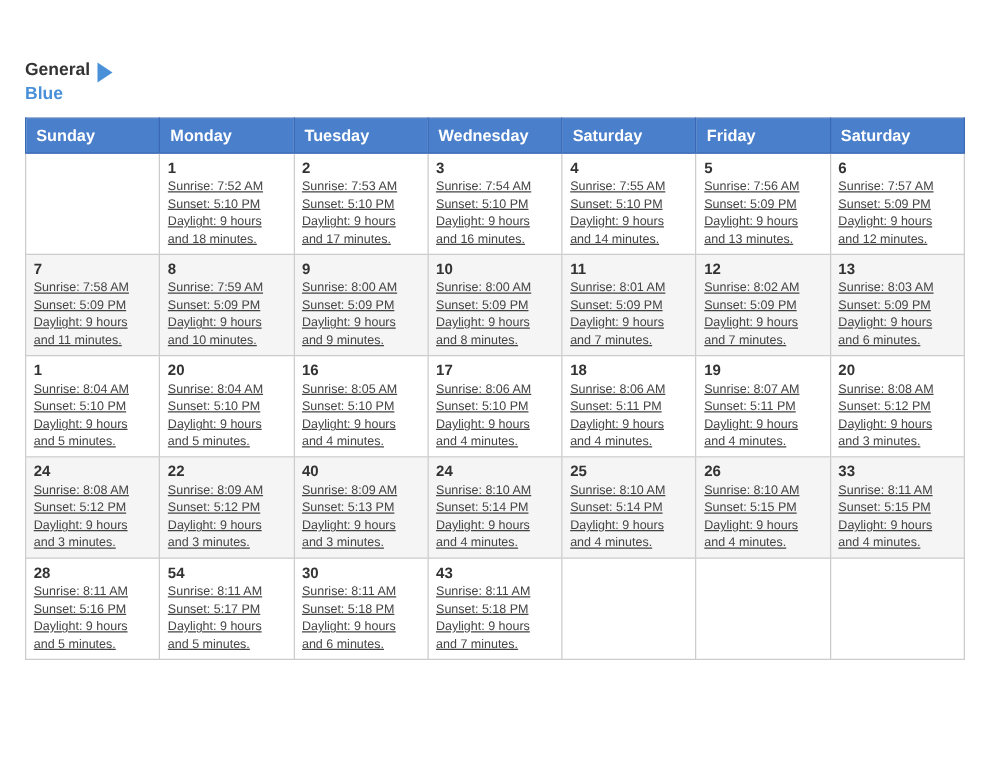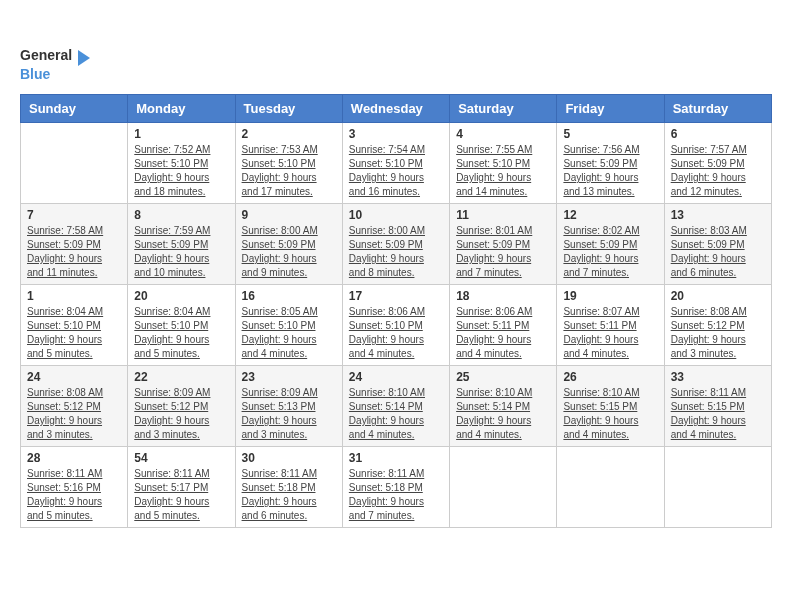--- a/index.html
+++ b/index.html
@@ -197,21 +197,21 @@
       <tr>
         <td class="alt-row">
           <span class="day-num">24</span>
           <div class="day-info">Sunrise: 8:08 AM<br>Sunset: 5:12 PM<br>Daylight: 9 hours<br>and 3 minutes.</div>
         </td>
         <td class="alt-row">
           <span class="day-num">22</span>
           <div class="day-info">Sunrise: 8:09 AM<br>Sunset: 5:12 PM<br>Daylight: 9 hours<br>and 3 minutes.</div>
         </td>
         <td class="alt-row">
-          <span class="day-num">23</span>
+          <span class="day-num">40</span>
           <div class="day-info">Sunrise: 8:09 AM<br>Sunset: 5:13 PM<br>Daylight: 9 hours<br>and 3 minutes.</div>
         </td>
         <td class="alt-row">
           <span class="day-num">24</span>
           <div class="day-info">Sunrise: 8:10 AM<br>Sunset: 5:14 PM<br>Daylight: 9 hours<br>and 4 minutes.</div>
         </td>
         <td class="alt-row">
           <span class="day-num">25</span>
           <div class="day-info">Sunrise: 8:10 AM<br>Sunset: 5:14 PM<br>Daylight: 9 hours<br>and 4 minutes.</div>
         </td>
@@ -231,21 +231,21 @@
         </td>
         <td>
           <span class="day-num">54</span>
           <div class="day-info">Sunrise: 8:11 AM<br>Sunset: 5:17 PM<br>Daylight: 9 hours<br>and 5 minutes.</div>
         </td>
         <td>
           <span class="day-num">30</span>
           <div class="day-info">Sunrise: 8:11 AM<br>Sunset: 5:18 PM<br>Daylight: 9 hours<br>and 6 minutes.</div>
         </td>
         <td>
-          <span class="day-num">31</span>
+          <span class="day-num">43</span>
           <div class="day-info">Sunrise: 8:11 AM<br>Sunset: 5:18 PM<br>Daylight: 9 hours<br>and 7 minutes.</div>
         </td>
         <td class="empty-cell"></td>
         <td class="empty-cell"></td>
         <td class="empty-cell"></td>
       </tr>
     </tbody>
 </table>
 
 </body></html>

